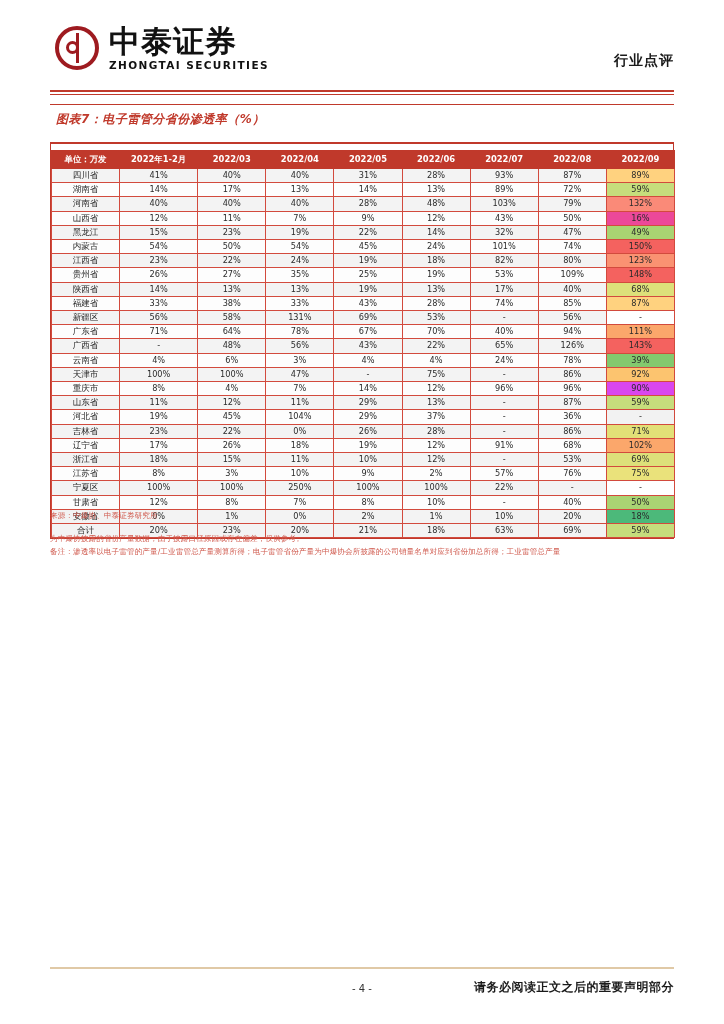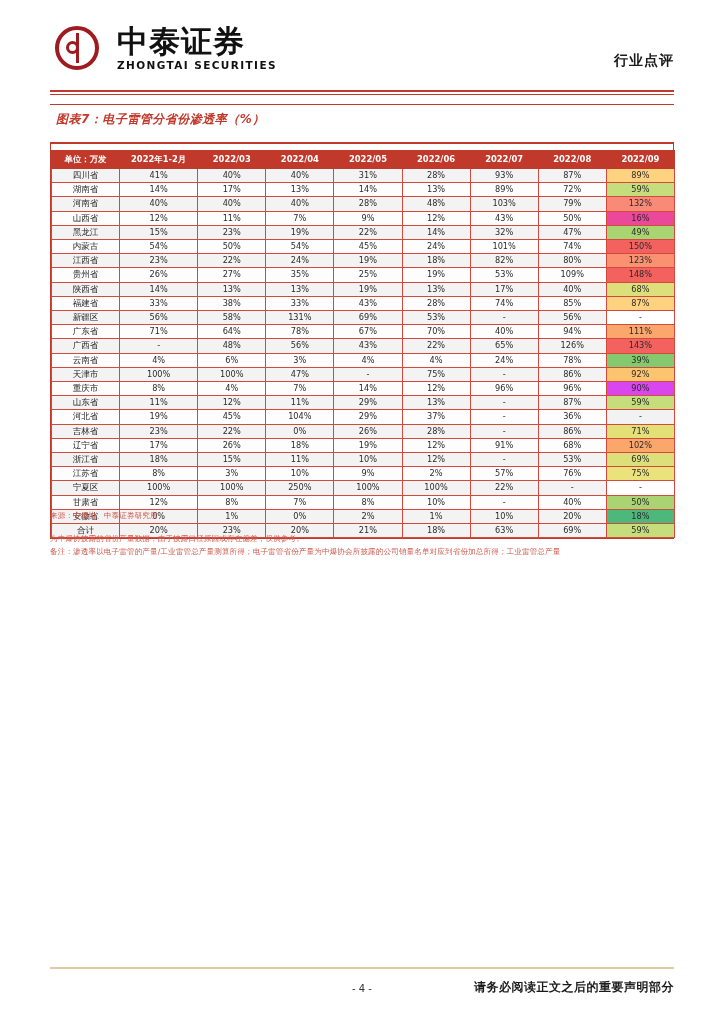--- a/index.html
+++ b/index.html
@@ -51,21 +51,21 @@
     content: "";
     position: absolute;
     left: 7px;
     top: 11px;
     width: 13px;
     height: 13px;
     border: 3px solid #9e1b20;
     border-radius: 50%;
     box-sizing: border-box;
   }
-  .brand-text { line-height: 1; margin-left: 8px; }
+  .brand-text { line-height: 1; }
   .brand-cn {
     font-family: "DejaVu Sans", sans-serif;
     font-size: 31px;
     font-weight: bold;
     color: #111111;
     letter-spacing: 1px;
   }
   .brand-en {
     font-family: "DejaVu Sans", sans-serif;
     font-size: 10.5px;

